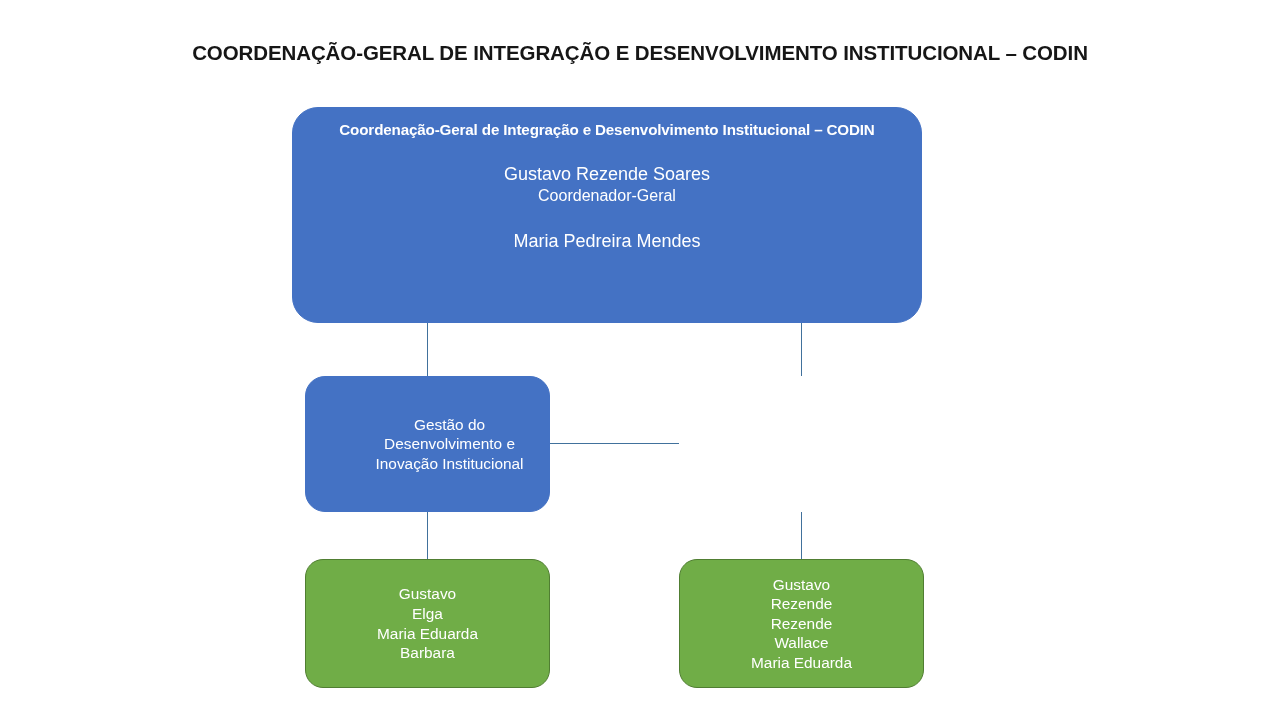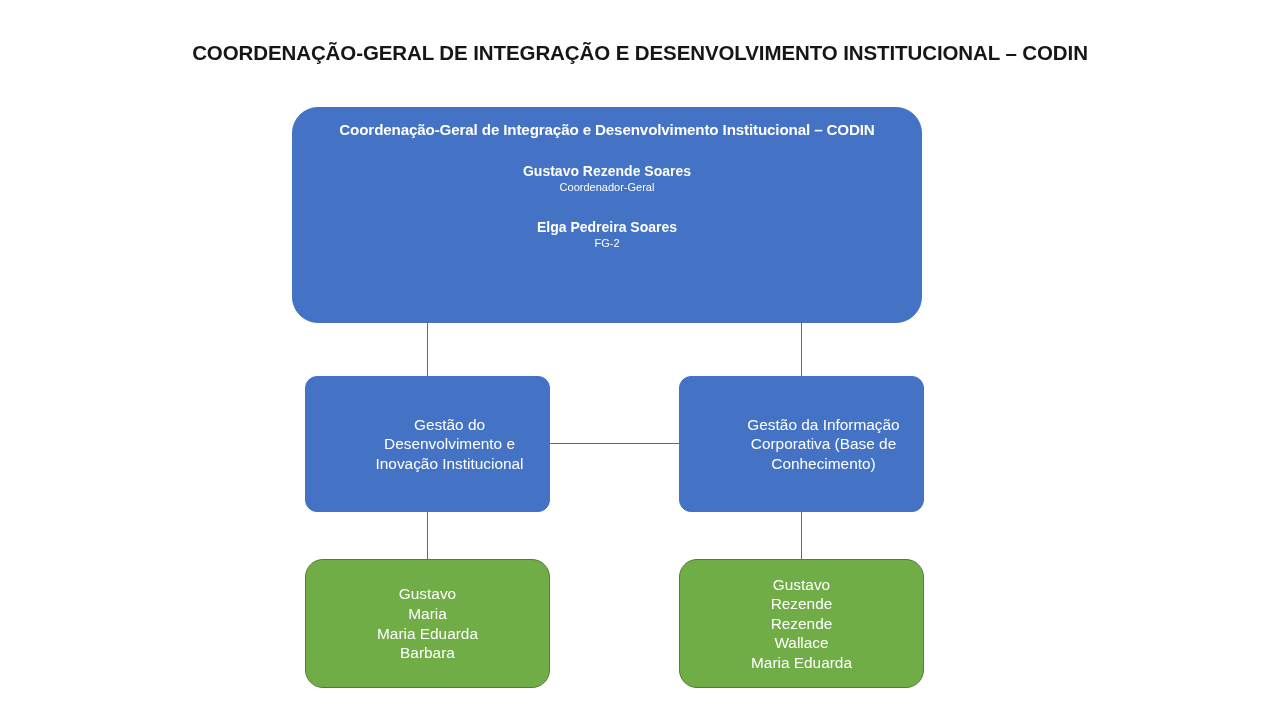--- a/index.html
+++ b/index.html
@@ -83,34 +83,34 @@
     white-space: nowrap;
     letter-spacing: -0.15px;
   }
   #node-root .person-block {
     margin-top: 24px;
   }
   #node-root .person-block.second {
     margin-top: 24px;
   }
   #node-root .person-name {
-    font-size: 14px;
-    font-weight: bold;
+    font-size: 18px;
+    font-weight: normal;
   }
   #node-root .person-role,
   #node-root .person-code {
-    font-size: 11px;
+    font-size: 16px;
     font-weight: normal;
   }
 
   
   .node.mid {
     width: 245px;
     height: 136px;
-    border-radius: 12px;
+    border-radius: 20px;
     font-size: 15.4px;
     padding-left: 44px;
   }
   #node-mid-left  { left: 305px; top: 365px; }
   #node-mid-right { left: 679px; top: 365px; }
 
   
   .node.leaf {
     width: 245px;
     height: 129px;
@@ -139,40 +139,34 @@
 
   <div class="node blue" id="node-root">
     <div class="root-heading">Coordenação-Geral de Integração e Desenvolvimento Institucional – CODIN</div>
 
     <div class="person-block">
       <div class="person-name">Gustavo Rezende Soares</div>
       <div class="person-role">Coordenador-Geral</div>
     </div>
 
     <div class="person-block second">
-      <div class="person-name">Elga Pedreira Soares</div>
-      <div class="person-code">FG-2</div>
+      <div class="person-name">Maria Pedreira Mendes</div>
     </div>
   </div>
 
   <div class="node blue mid" id="node-mid-left">
     <span class="line">Gestão do</span>
     <span class="line">Desenvolvimento e</span>
     <span class="line">Inovação Institucional</span>
   </div>
 
-  <div class="node blue mid" id="node-mid-right">
-    <span class="line">Gestão da Informação</span>
-    <span class="line">Corporativa (Base de</span>
-    <span class="line">Conhecimento)</span>
-  </div>
 
   <div class="node green leaf" id="node-leaf-left">
     <span class="line">Gustavo</span>
-    <span class="line">Maria</span>
+    <span class="line">Elga</span>
     <span class="line">Maria Eduarda</span>
     <span class="line">Barbara</span>
   </div>
 
   <div class="node green leaf" id="node-leaf-right">
     <span class="line">Gustavo</span>
     <span class="line">Rezende</span>
     <span class="line">Rezende</span>
     <span class="line">Wallace</span>
     <span class="line">Maria Eduarda</span>

